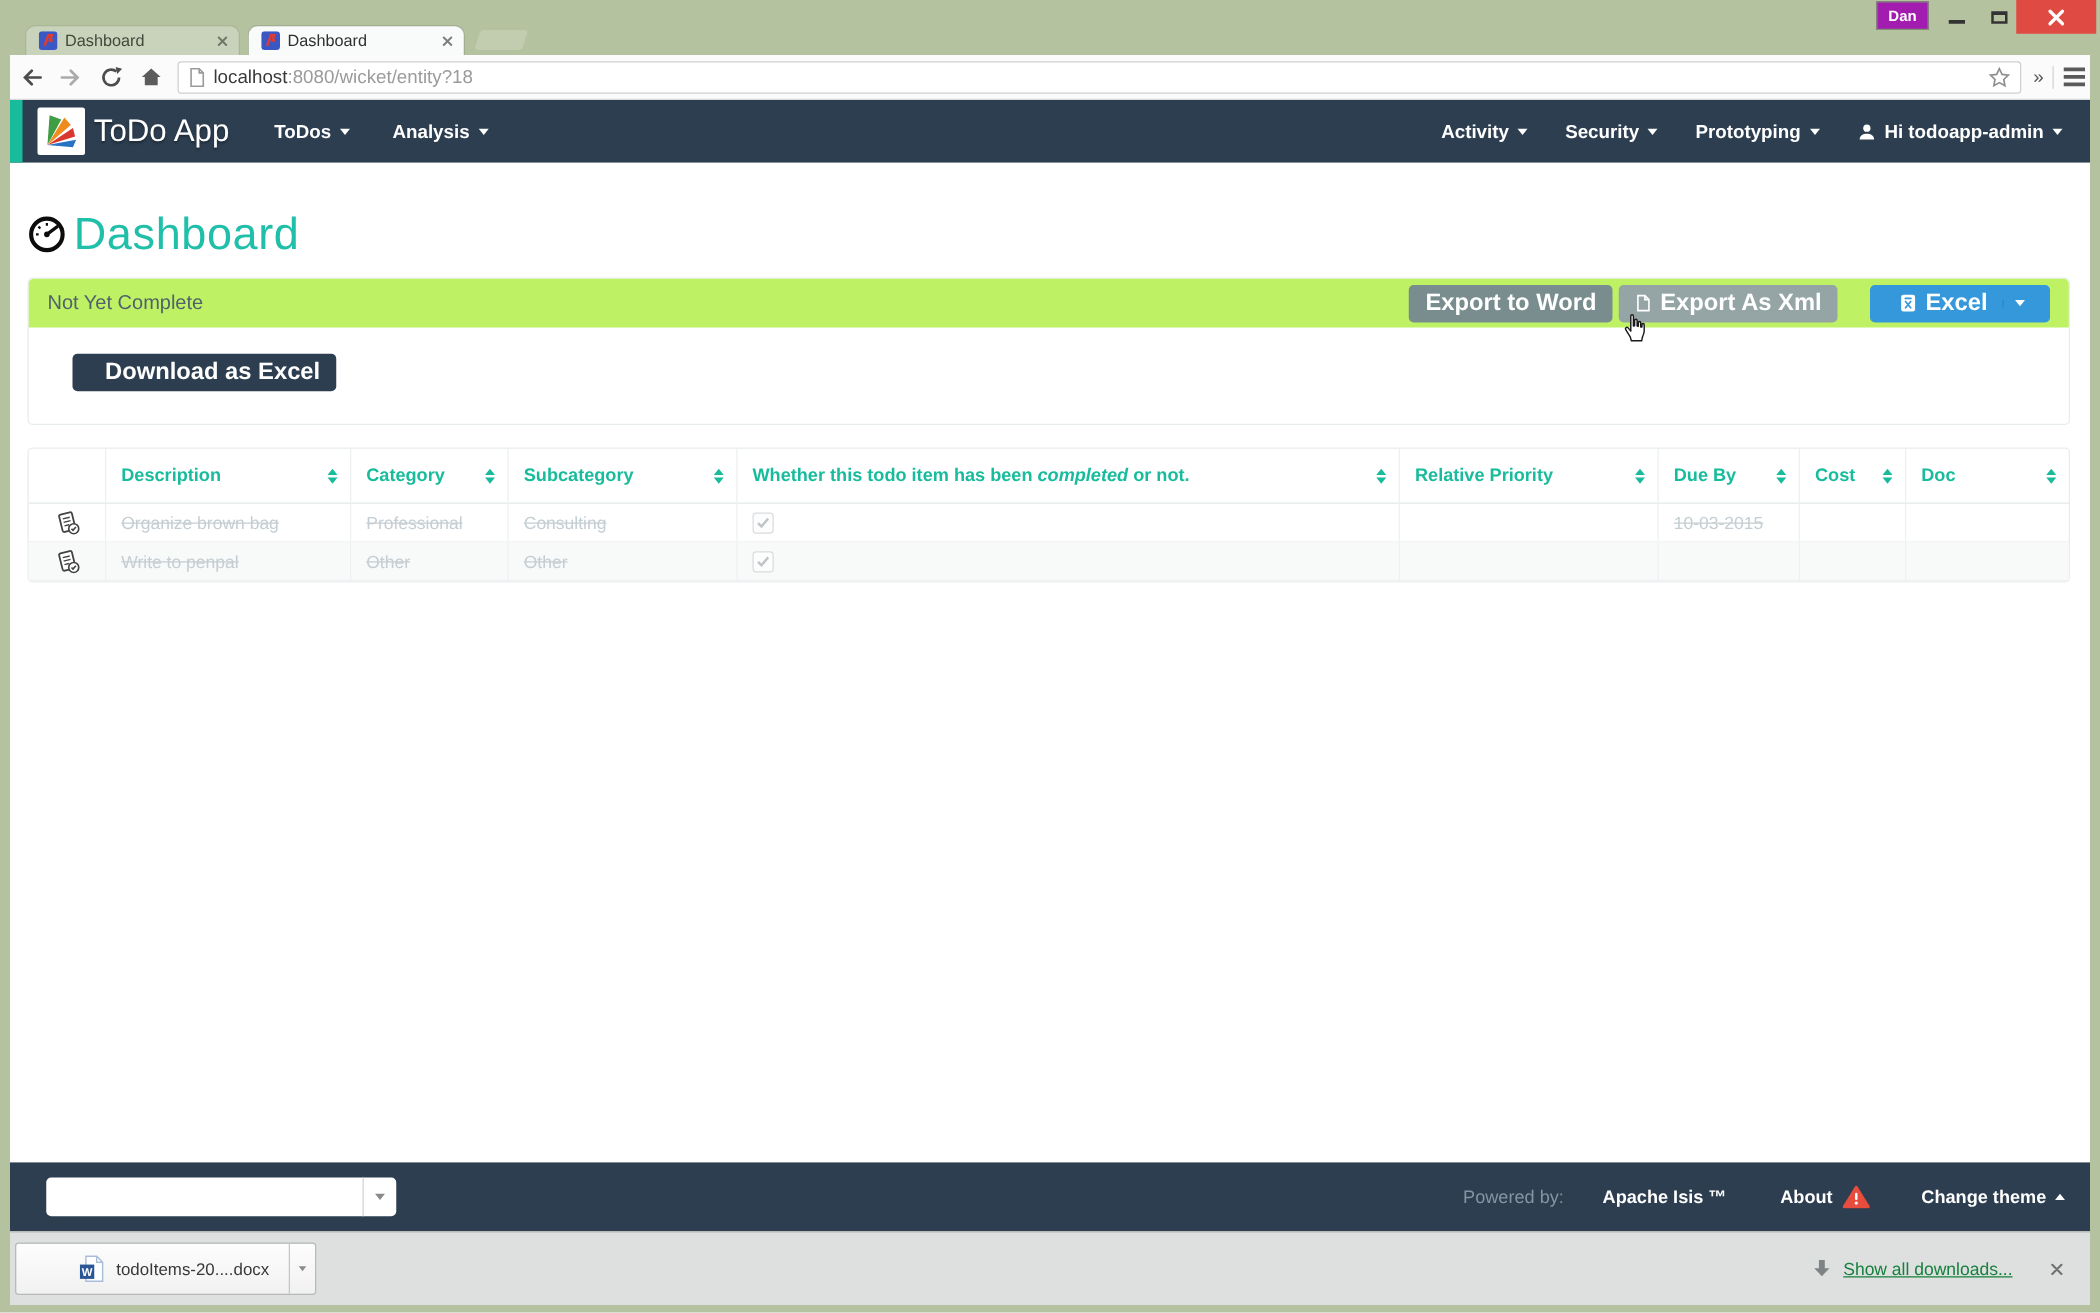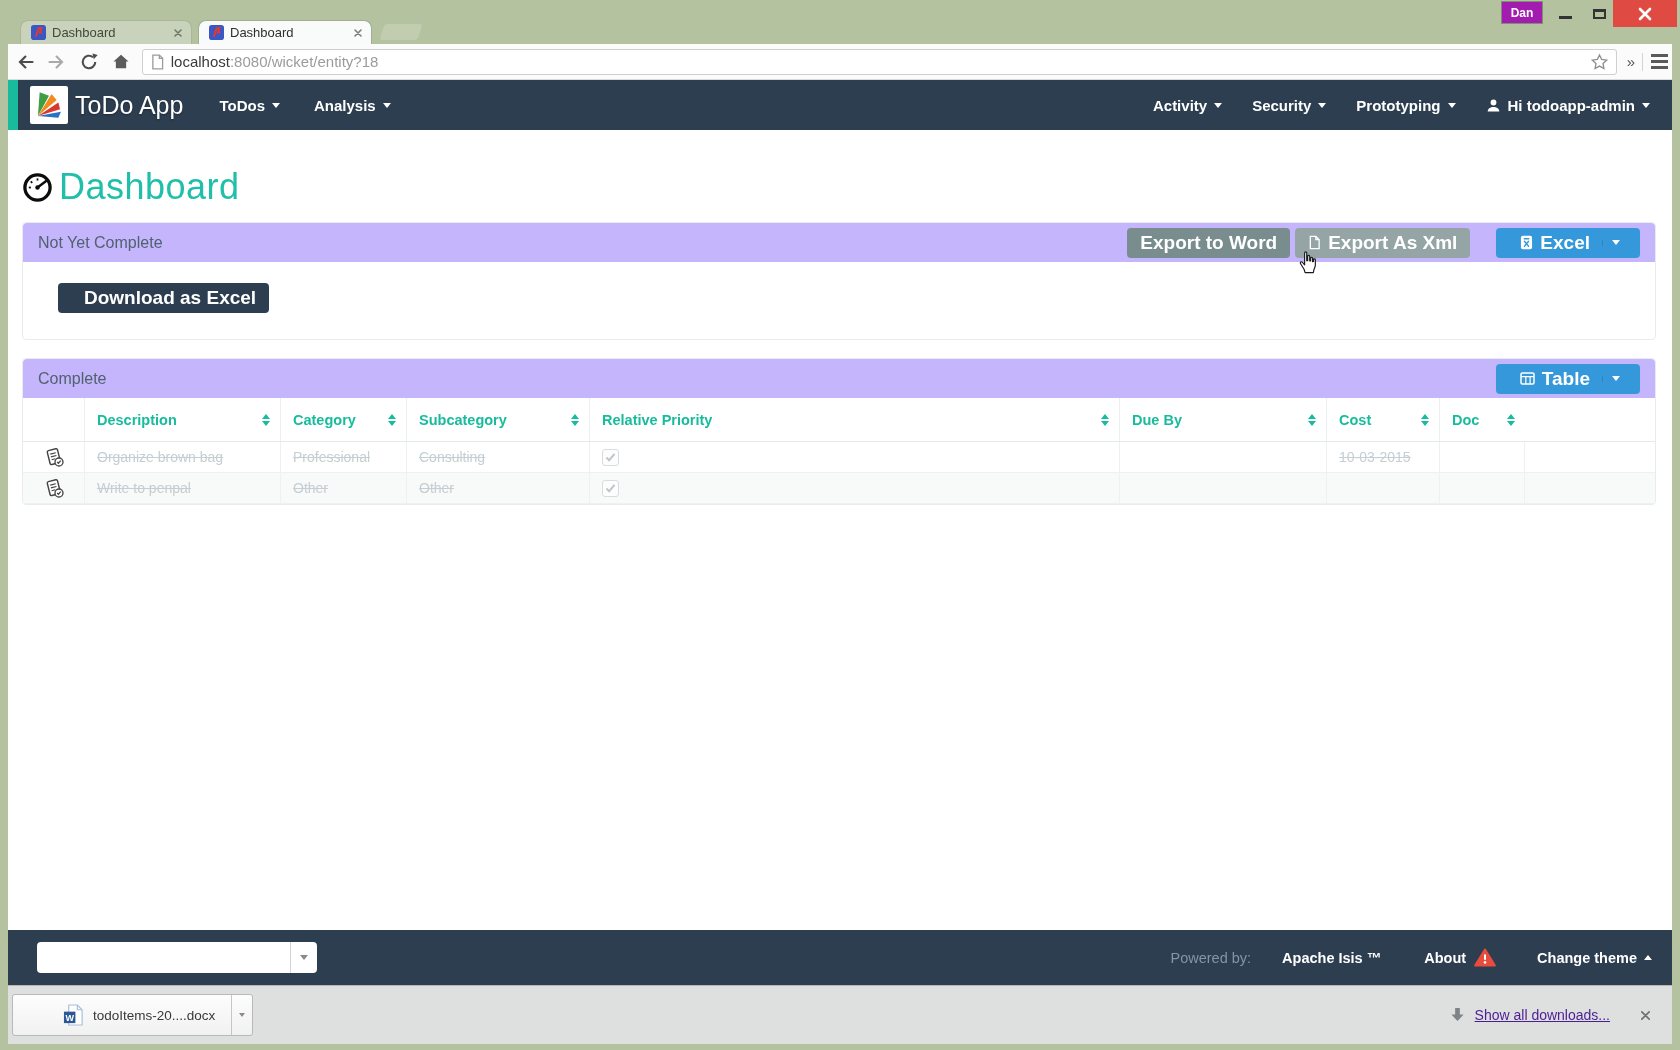--- a/index.html
+++ b/index.html
@@ -58,21 +58,21 @@
   .nav-right { display:flex; gap:30px; margin-left:auto; margin-right:22px; align-items:center; }
   .caret-d { display:inline-block; width:0; height:0; border:4px solid transparent; border-top:5px solid #fff; margin-left:7px; margin-top:4px; }
   .caret-u { display:inline-block; width:0; height:0; border:4px solid transparent; border-bottom:5px solid #fff; margin-left:7px; margin-bottom:4px; }
 
   
   .content { top:130px; height:800px; background:#fff; overflow:hidden; }
   .page-title { display:flex; align-items:center; margin:36px 0 14px 14px; }
   .page-title h1 { font-size:36px; font-weight:400; color:#20bfa9; margin-left:6px; letter-spacing:.5px; }
 
   .panel { margin:0 16px 18px 14px; border:1px solid #e7ecee; border-radius:4px; }
-  .panel-heading { height:39px; background:#c4b5fd; display:flex; align-items:center; padding:0 15px; border-radius:4px 4px 0 0; }
+  .panel-heading { height:39px; background:#bef264; display:flex; align-items:center; padding:0 15px; border-radius:4px 4px 0 0; }
   .panel-title { font-size:16px; color:#51616d; }
   .heading-actions { margin-left:auto; display:flex; align-items:center; gap:5px; }
 
   .btn { height:30px; border:none; border-radius:4px; color:#fff; font-size:19px; font-weight:bold;
     display:inline-flex; align-items:center; padding:0 13px; cursor:pointer; font-family:inherit; }
   .btn-gray { background:#95a5a6; }
   .btn-gray-hover { background:#798d8f; }
   .btn-blue { background:#3498db; padding:12px; }
   .btn-blue .seg-main { display:flex; align-items:center; padding:0 12px; height:100%; }
   .btn-blue .seg-caret { display:flex; align-items:center; justify-content:center; width:26px; height:100%;
@@ -116,21 +116,21 @@
 
   
   .shelf { top:985px; height:59px; background:#dde0df; border-top:1px solid #b4b7b5; display:flex; align-items:center; }
   .dl-item { margin-left:4px; height:42px; background:linear-gradient(#fdfdfd,#f0f1f0); border:1px solid #b7bab8;
     border-radius:3px; display:flex; align-items:stretch; cursor:pointer; }
   .dl-main { display:flex; align-items:center; padding:0 16px 0 50px; }
   .dl-name { font-size:13.5px; color:#383838; margin-left:9px; }
   .dl-caret { width:21px; display:flex; align-items:center; justify-content:center; border-left:1px solid #c4c7c5; }
   .dl-caret i { width:0; height:0; border:3.5px solid transparent; border-top:4.5px solid #8b8b8b; margin-top:3px; }
   .shelf-right { margin-left:auto; display:flex; align-items:center; margin-right:16px; gap:10px; }
-  .show-all { font-size:14px; color:#4c1d95; text-decoration:underline; cursor:pointer; }
+  .show-all { font-size:14px; color:#15803d; text-decoration:underline; cursor:pointer; }
   .shelf-close { width:22px; height:22px; display:flex; align-items:center; justify-content:center; cursor:pointer; margin-left:14px; }
 
   .cursor-hand { position:absolute; left:1296px; top:249px; z-index:50; pointer-events:none; }
 </style>
 </head>
 <body>
 
 <div class="titlebar">
   <div class="user-badge">Dan</div>
   <div class="win-btn btn-min">
@@ -308,39 +308,20 @@
       </span>
     </div>
     <div class="panel-body">
       <button class="btn btn-navy">
           <span>Download as Excel</span>
         </button>
     </div>
   </div>
 
   <div class="panel">
-    <div class="panel-heading">
-      <span class="panel-title">Complete</span>
-      <span class="heading-actions">
-        <span class="btn btn-blue">
-          <span class="seg-main">
-            <span class="ico">
-                <svg width="15" height="13" viewBox="0 0 16 14">
-                  <rect x="1" y="1" width="14" height="12" rx="1.5" fill="none" stroke="#fff" stroke-width="1.6"></rect>
-                  <path d="M1 5h14M6.2 5v8M10.8 5v8" stroke="#fff" stroke-width="1.3" fill="none"></path>
-                </svg>
-              </span>
-            <span>Table</span>
-          </span>
-          <span class="seg-caret">
-              <i class="caret-d"></i>
-            </span>
-        </span>
-      </span>
-    </div>
 
     <div>
       <div class="grid-row thead">
         <div class="th"></div>
         <div class="th">
             <span>Description</span>
             <span class="sort">
               <i class="s-up"></i>
               <i class="s-dn"></i>
             </span>
@@ -352,20 +333,27 @@
               <i class="s-dn"></i>
             </span>
           </div>
         <div class="th">
             <span>Subcategory</span>
             <span class="sort">
               <i class="s-up"></i>
               <i class="s-dn"></i>
             </span>
           </div>
+        <div class="th">
+          <span><span>Whether this todo item has been </span><span class="ital">completed</span><span> or not.</span></span>
+          <span class="sort">
+              <i class="s-up"></i>
+              <i class="s-dn"></i>
+            </span>
+        </div>
         <div class="th">
             <span>Relative Priority</span>
             <span class="sort">
               <i class="s-up"></i>
               <i class="s-dn"></i>
             </span>
           </div>
         <div class="th">
             <span>Due By</span>
             <span class="sort">

